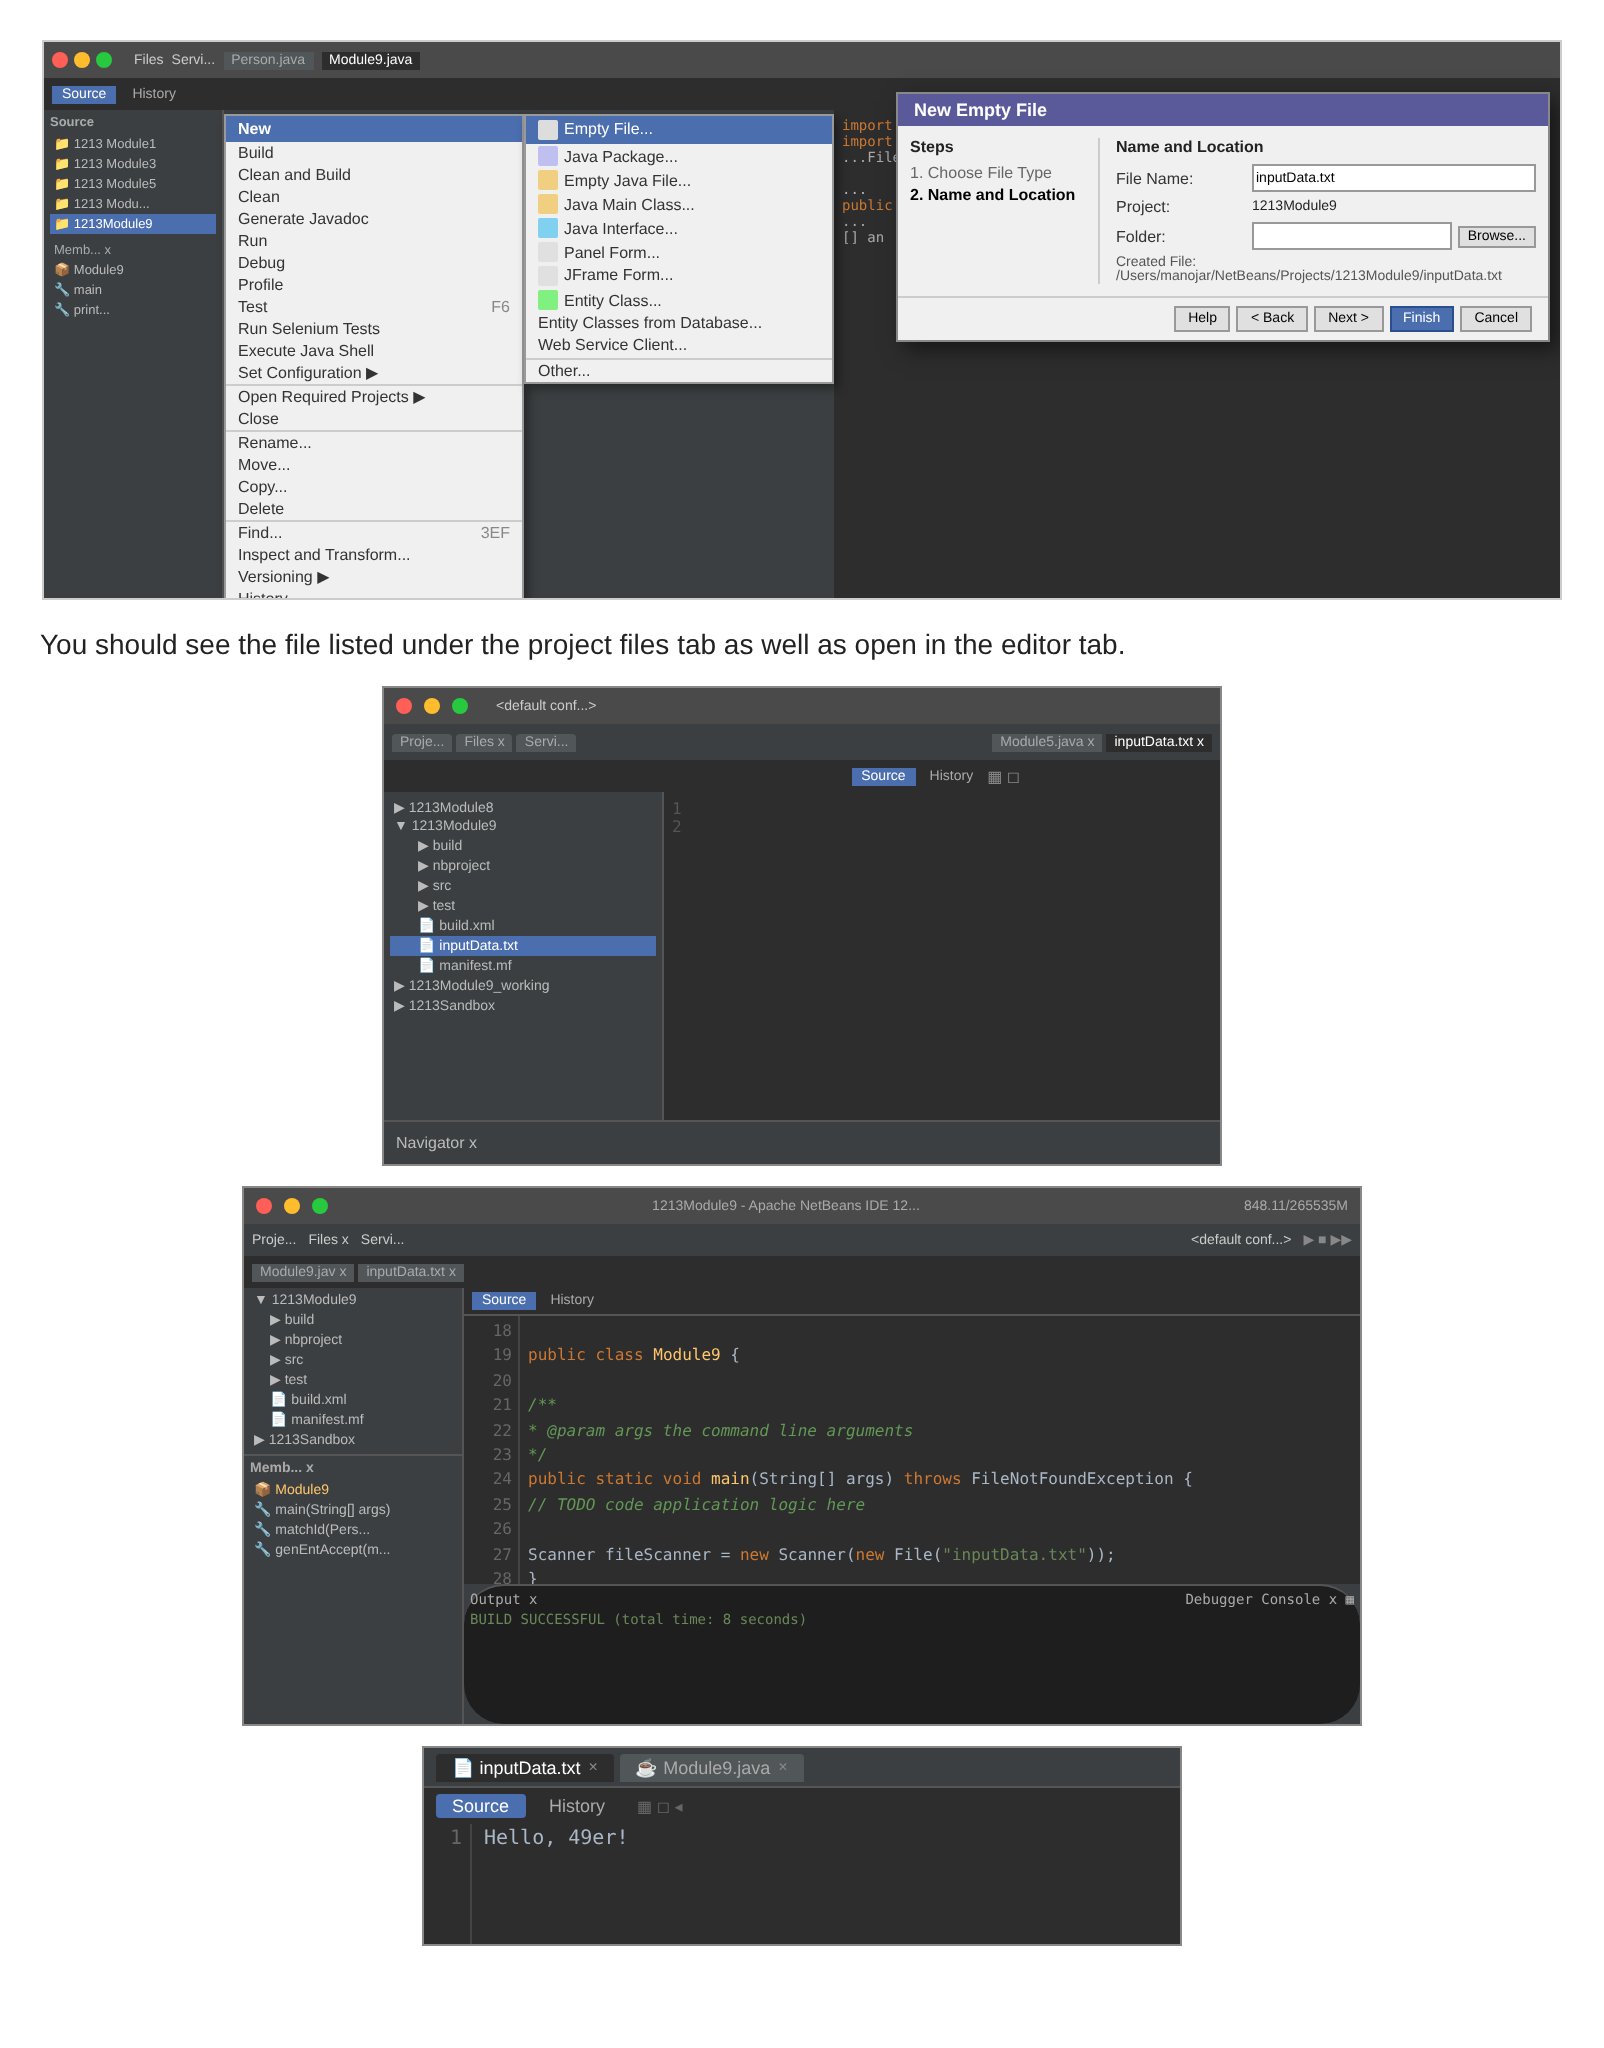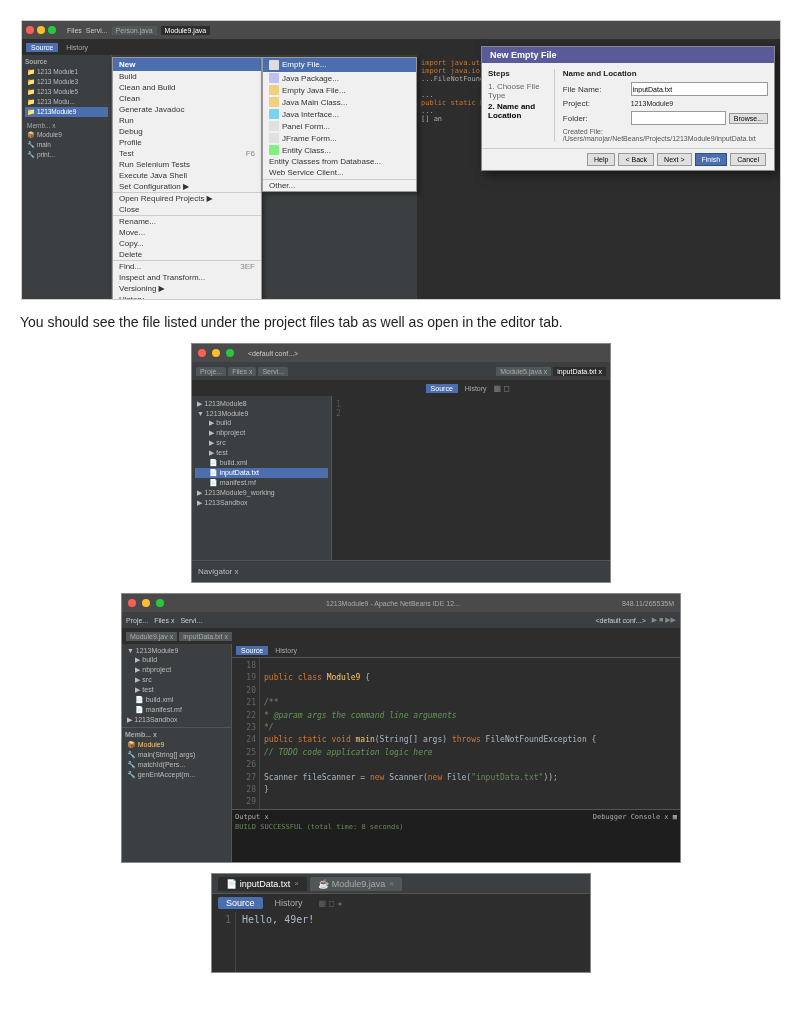--- a/index.html
+++ b/index.html
@@ -165,21 +165,21 @@
               Java Main Class...
             </div>
             <div style="padding:1px 6px;color:#333;display:flex;align-items:center;gap:3px;">
               <span style="width:10px;height:10px;background:#80d0f0;display:inline-block;border-radius:1px;"></span>
               Java Interface...
             </div>
             <div style="padding:1px 6px;color:#333;display:flex;align-items:center;gap:3px;">
               <span style="width:10px;height:10px;background:#e0e0e0;display:inline-block;border-radius:1px;"></span>
               Panel Form...
             </div>
-            <div style="padding:1px 6px;color:#333;display:flex;align-items:center;gap:3px;">
+            <div style="padding:1px 6px;color:#333;display:flex;gap:3px;">
               <span style="width:10px;height:10px;background:#e0e0e0;display:inline-block;border-radius:1px;"></span>
               JFrame Form...
             </div>
             <div style="padding:1px 6px;color:#333;display:flex;align-items:center;gap:3px;">
               <span style="width:10px;height:10px;background:#80f080;display:inline-block;border-radius:1px;"></span>
               Entity Class...
             </div>
             <div style="padding:1px 6px;color:#333;">Entity Classes from Database...</div>
             <div style="padding:1px 6px;color:#333;">Web Service Client...</div>
             <div style="padding:1px 6px;color:#333;border-top:1px solid #ccc;margin-top:1px;">Other...</div>
@@ -189,21 +189,21 @@
             <div style="color:#cc7832;">import java.util.Scanner;</div>
             <div style="color:#cc7832;">import java.io.File;</div>
             <div style="color:#aaa;">...FileNotFoundException(on;</div>
             <br>
             <div style="color:#a9b7c6;">...</div>
             <div><span style="color:#cc7832;">public static boolean</span> <span style="color:#ffc66d;">matchId</span>(Pers...</div>
             <div style="color:#aaa;">...</div>
             <div style="color:#aaa;">[] an</div>
           </div>
 
-          <div style="position:absolute;right:5px;top:25px;width:294px;background:#f0f0f0;border:1px solid #888;box-shadow:4px 4px 10px rgba(0,0,0,0.5);z-index:20;">
+          <div style="position:absolute;right:5px;top:25px;width:327px;background:#f0f0f0;border:1px solid #888;box-shadow:4px 4px 10px rgba(0,0,0,0.5);z-index:20;">
             <div style="background:#5a5a9a;color:#fff;padding:3px 8px;font-size:9px;font-weight:bold;">New Empty File</div>
             <div style="display:flex;padding:6px;gap:8px;">
 
               <div style="width:95px;font-size:8px;border-right:1px solid #ccc;padding-right:6px;">
                 <div style="font-weight:bold;margin-bottom:3px;font-size:8px;">Steps</div>
                 <div style="color:#666;padding:1px 0;">1. Choose File Type</div>
                 <div style="color:#000;font-weight:bold;padding:1px 0;">2. Name and Location</div>
               </div>
 
               <div style="flex:1;font-size:8px;">
@@ -364,21 +364,21 @@
               <div><span style="color:#629755;font-style:italic;">     */</span></div>
               <div><span style="color:#cc7832;">    public static void</span> <span style="color:#ffc66d;">main</span><span style="color:#a9b7c6;">(String[] args)</span> <span style="color:#cc7832;">throws</span> <span style="color:#a9b7c6;">FileNotFoundException {</span></div>
               <div><span style="color:#629755;font-style:italic;">        // TODO code application logic here</span></div>
               <div>&nbsp;</div>
               <div><span style="color:#a9b7c6;">        Scanner fileScanner = </span><span style="color:#cc7832;">new</span><span style="color:#a9b7c6;"> Scanner(</span><span style="color:#cc7832;">new</span><span style="color:#a9b7c6;"> File(</span><span style="color:#6a8759;">"inputData.txt"</span><span style="color:#a9b7c6;">));</span></div>
               <div><span style="color:#a9b7c6;">    }</span></div>
               <div>&nbsp;</div>
             </div>
           </div>
 
-          <div style="height:53px;background:#1e1e1e;border-top:1px solid #555;padding:3px;font-family:monospace;font-size:7px;color:#ccc;">
+          <div style="height:70px;background:#1e1e1e;border-top:1px solid #555;padding:3px;font-family:monospace;font-size:7px;color:#ccc;border-radius:20px;">
             <div style="color:#aaa;margin-bottom:2px;display:flex;justify-content:space-between;">
               <span>Output x</span>
               <span>Debugger Console x  ▦</span>
             </div>
             <div style="color:#6a8759;">BUILD SUCCESSFUL (total time: 8 seconds)</div>
           </div>
         </div>
       </div>
     </div>
   </div>

